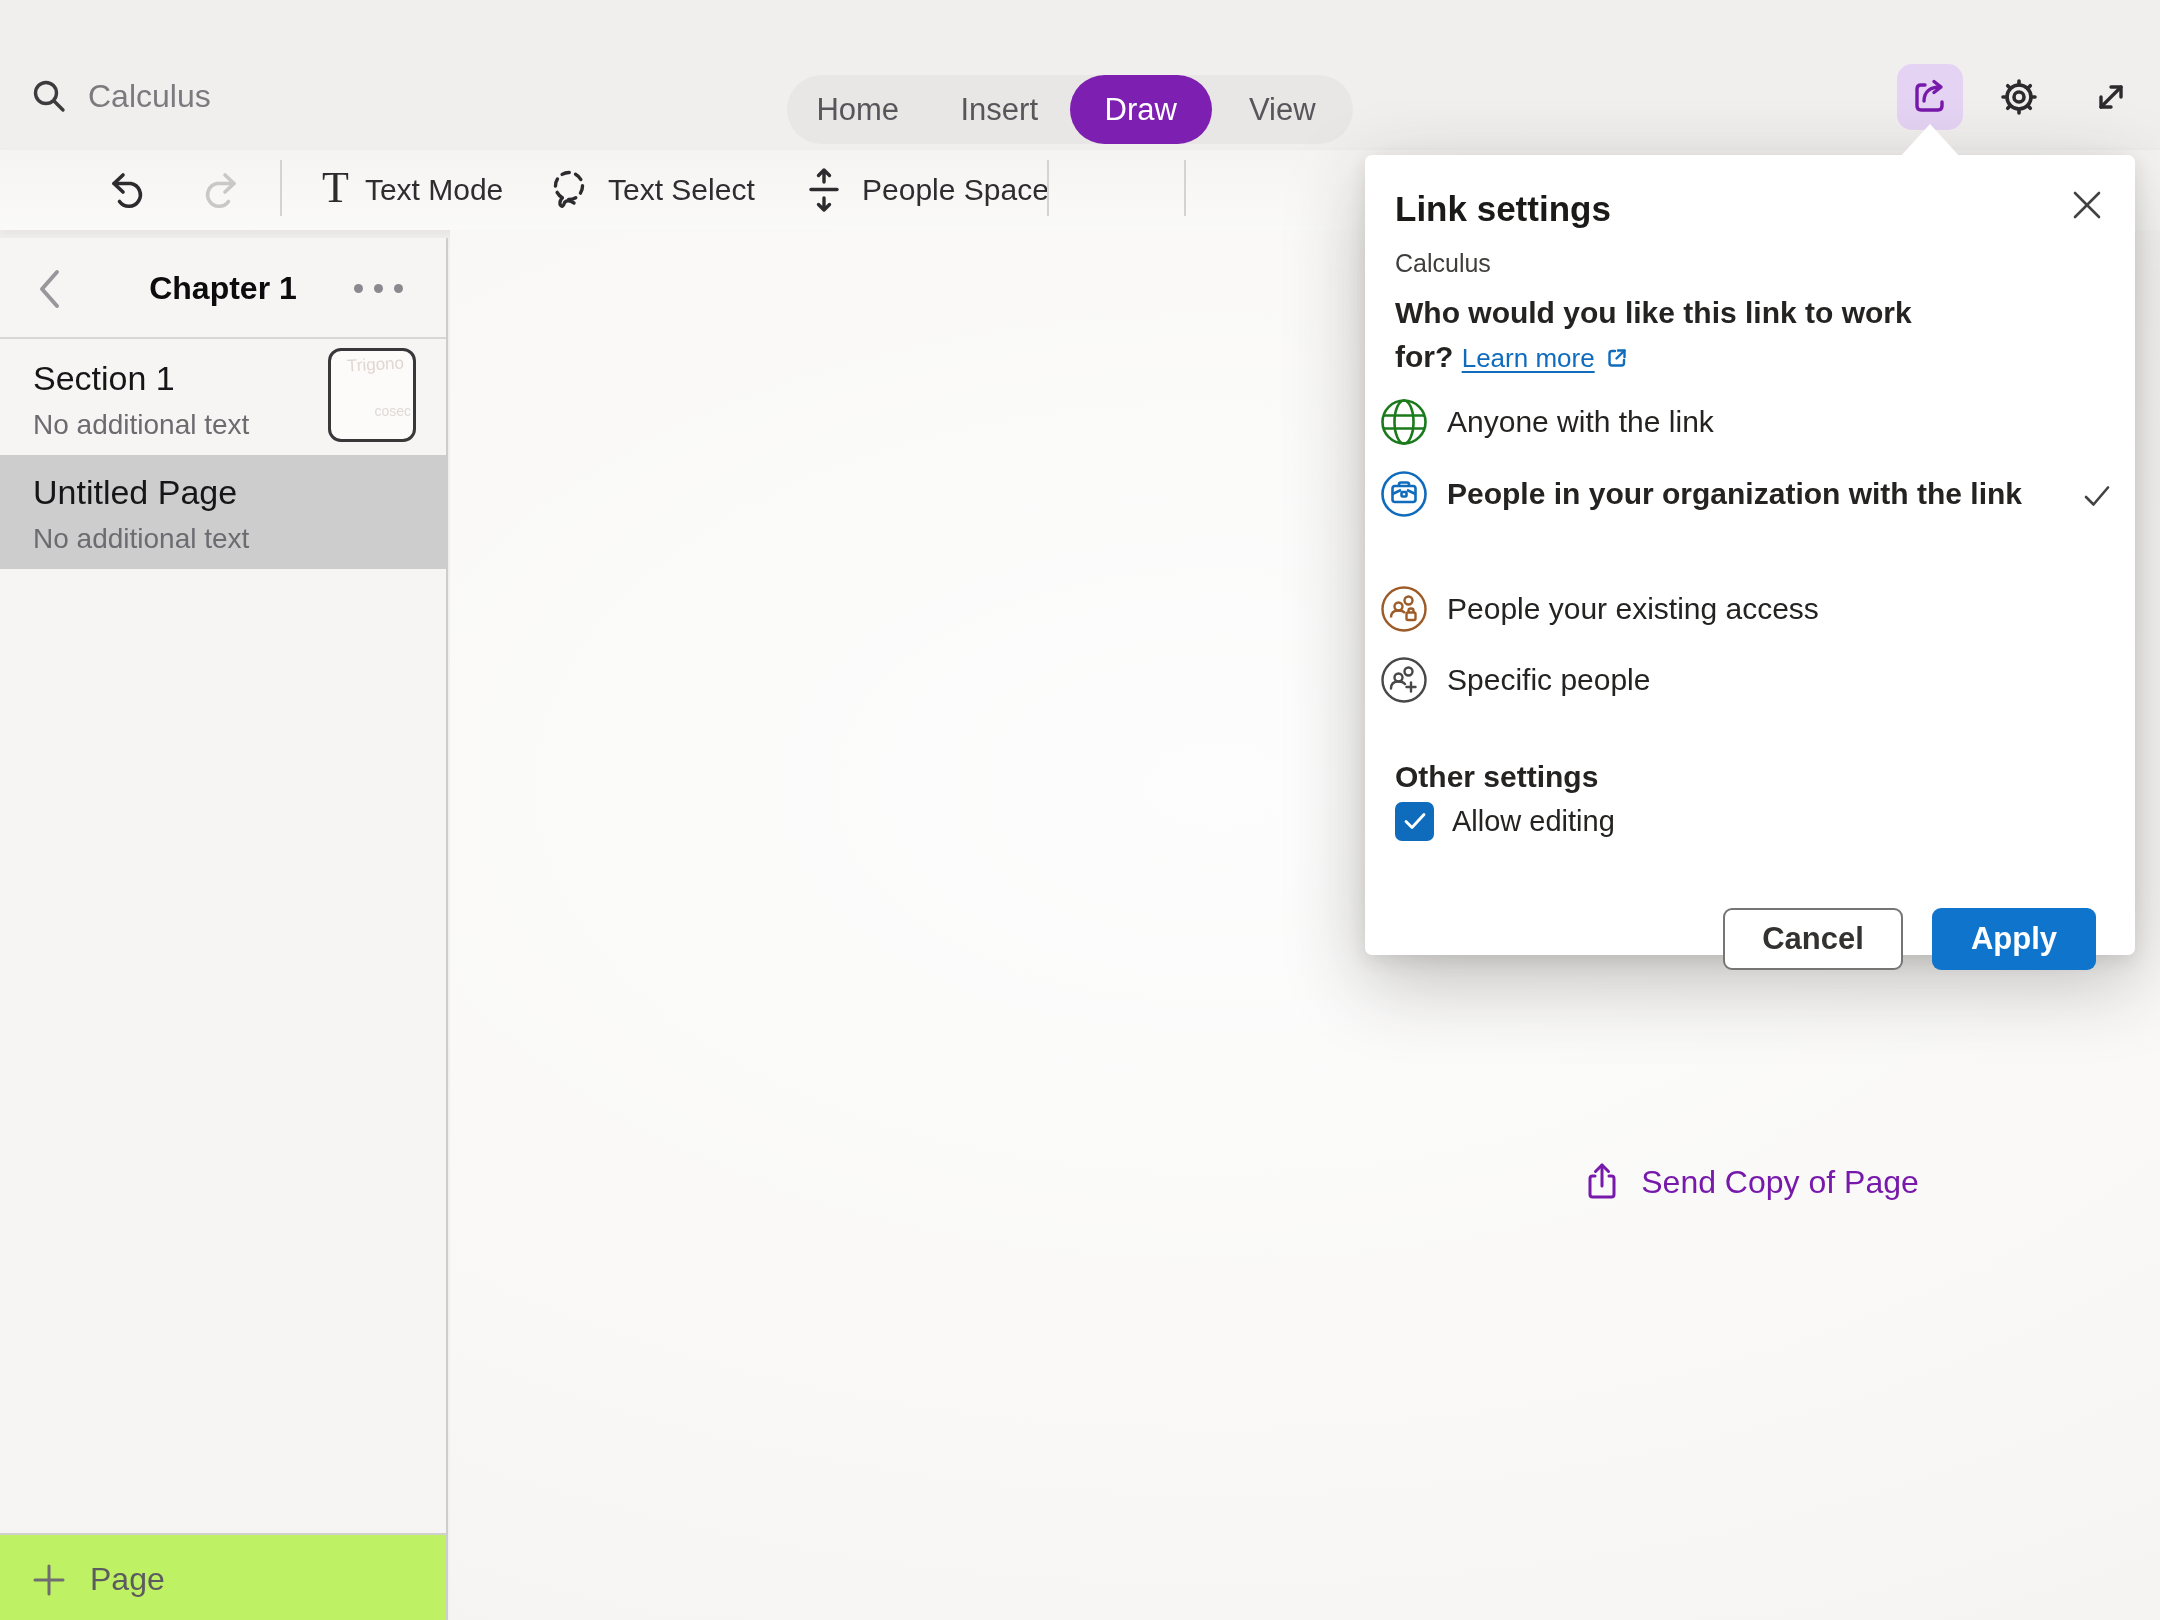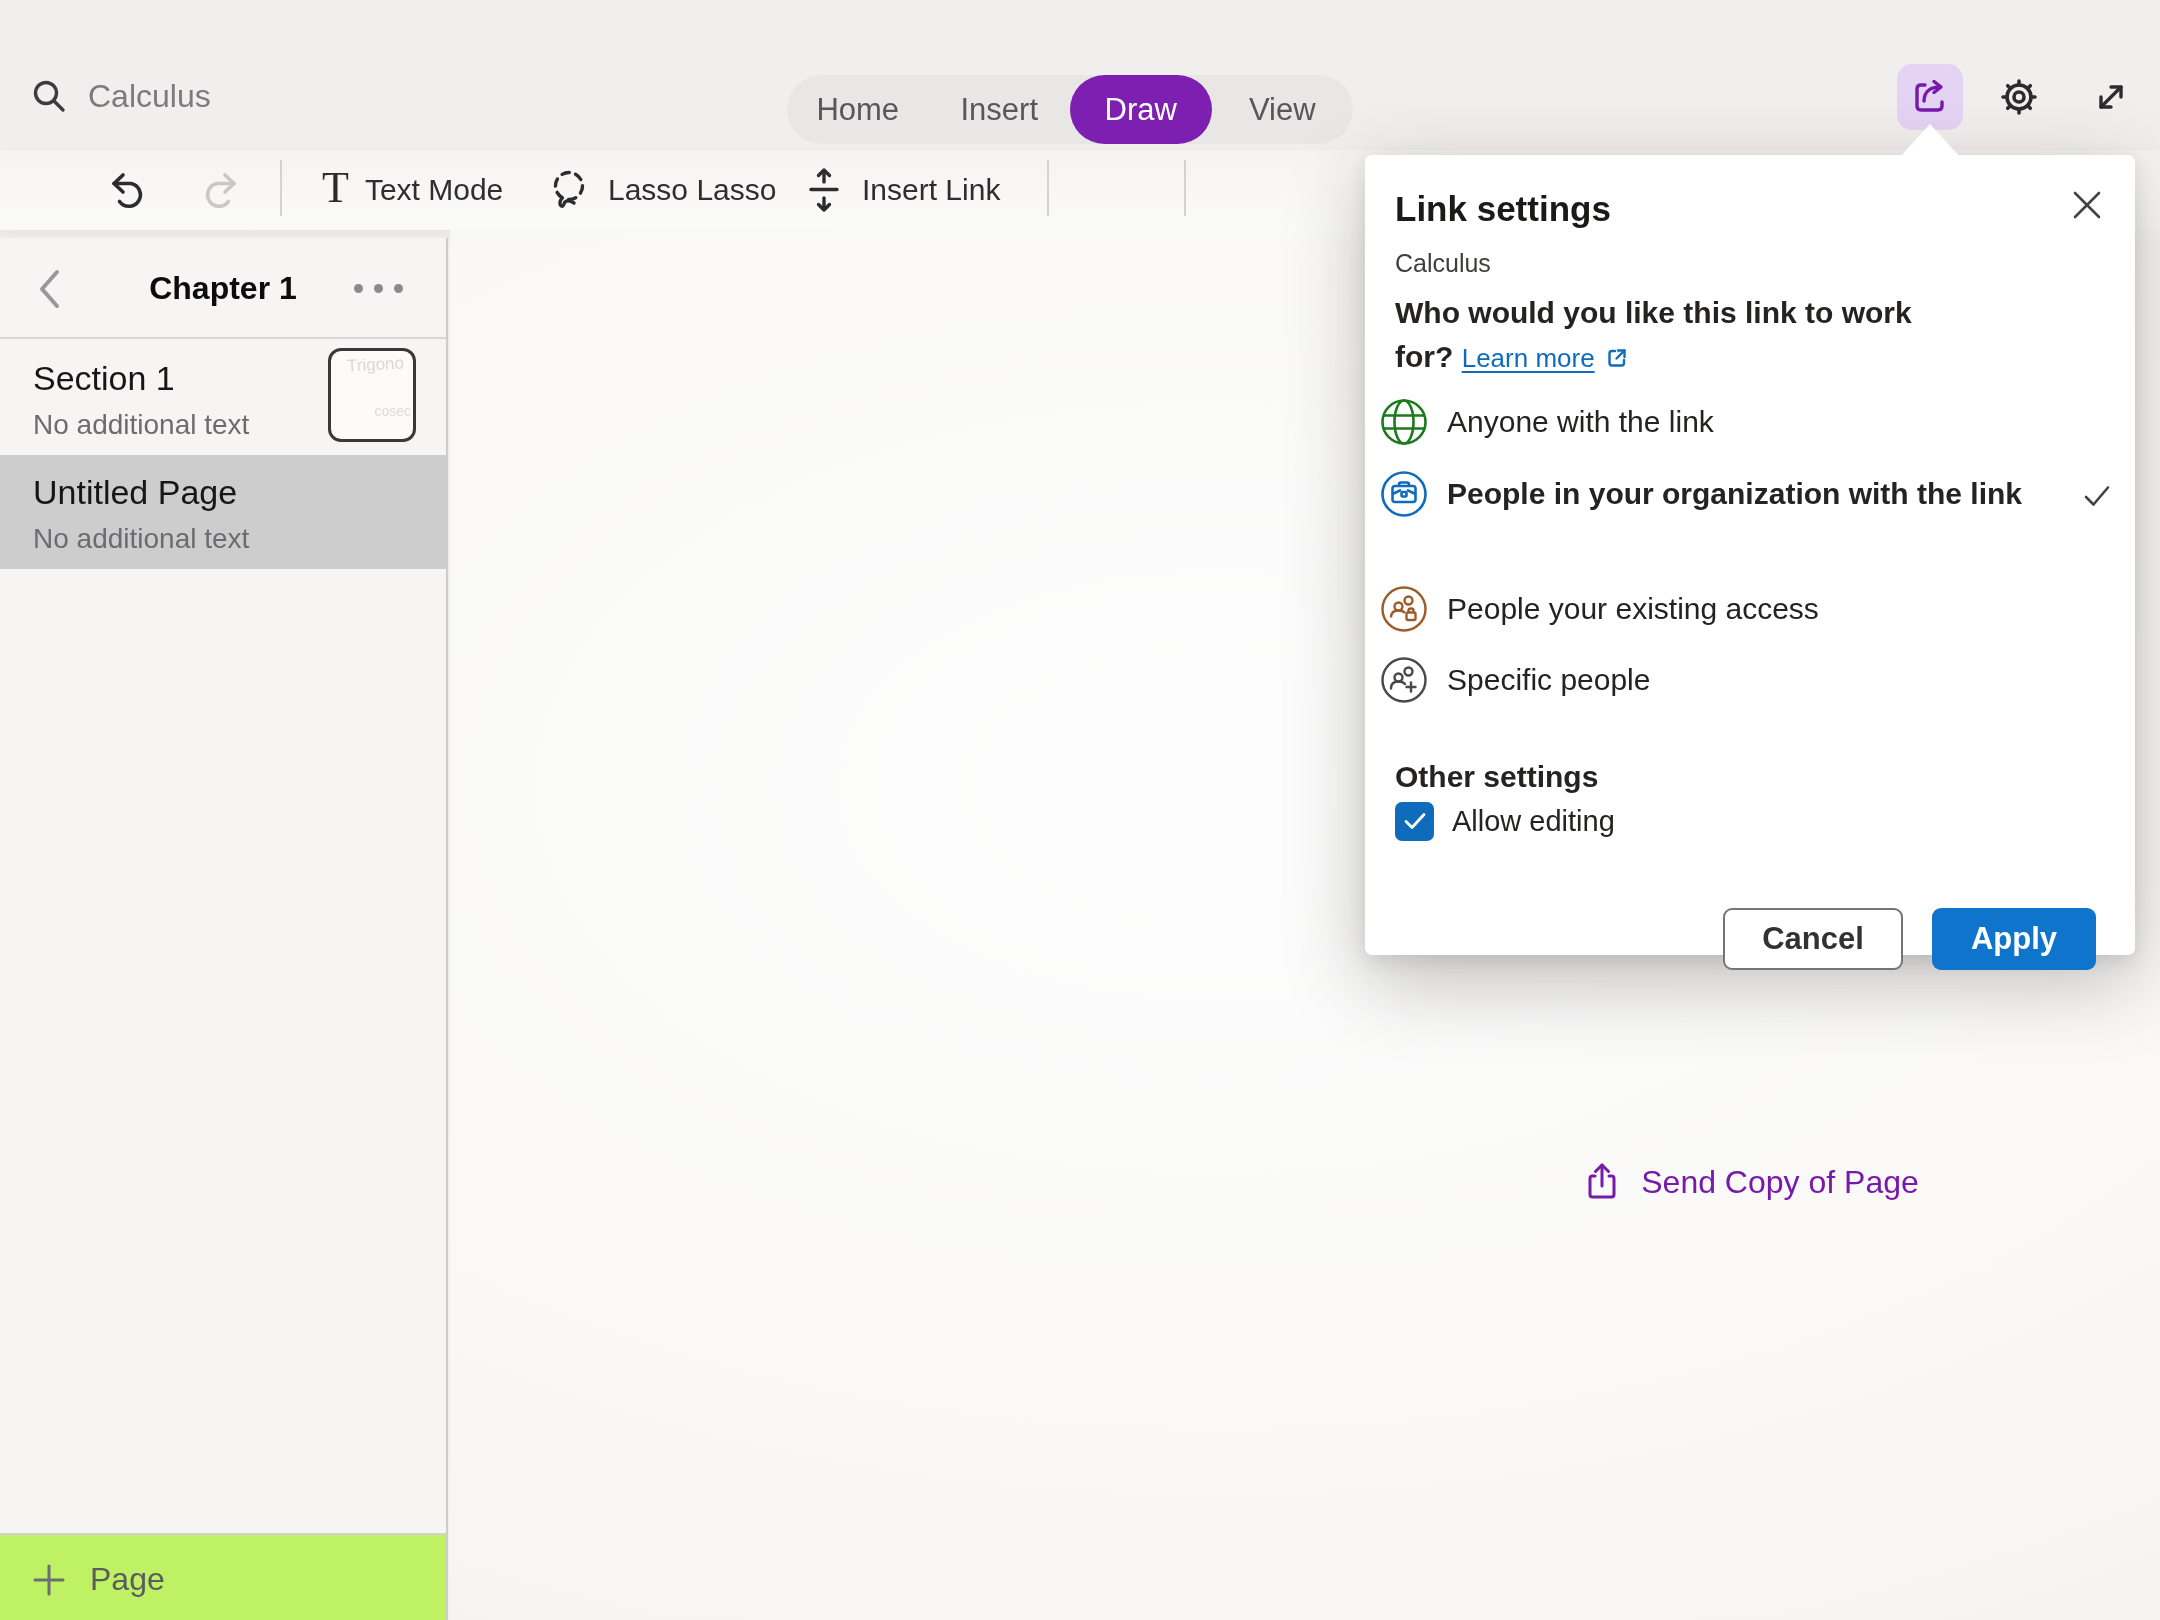--- a/index.html
+++ b/index.html
@@ -166,32 +166,32 @@
       <span class="tool-label">Text Mode</span>
     </div>
 
     <div class="tool-group" style="left:546px">
       <span>
         <svg width="46" height="46" viewBox="0 0 46 46" fill="none" stroke="#2c2b2e" stroke-width="3.4" stroke-linecap="round">
           <circle cx="23" cy="19" r="13.5" stroke-dasharray="7.5 6.5"></circle>
           <path d="M16 31 C11 38 17 42 18 37 C19 32 25 34 28 36"></path>
         </svg>
       </span>
-      <span class="tool-label">Lasso Lasso</span>
+      <span class="tool-label">Text Select</span>
     </div>
 
     <div class="tool-group" style="left:802px">
       <span>
         <svg width="44" height="46" viewBox="0 0 44 46" fill="none" stroke="#2c2b2e" stroke-width="3.4" stroke-linecap="round" stroke-linejoin="round">
           <path d="M22 15 V3 M16.5 8.5 L22 3 L27.5 8.5"></path>
           <line x1="9" y1="22.5" x2="35" y2="22.5"></line>
           <path d="M22 31 V43 M16.5 37.5 L22 43 L27.5 37.5"></path>
         </svg>
       </span>
-      <span class="tool-label">Insert Link</span>
+      <span class="tool-label">People Space</span>
     </div>
 
     <div class="tool-sep" style="left:1047px"></div>
 
     <div class="eraser">
       <span>
         <span class="body"></span><span class="cap"></span>
       </span>
     </div>
 

